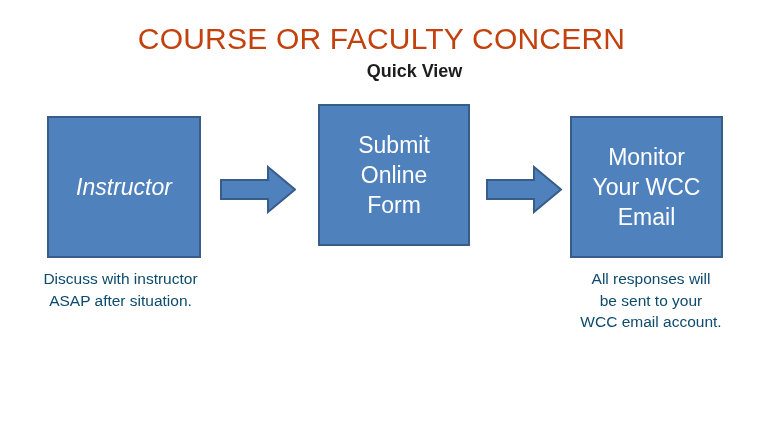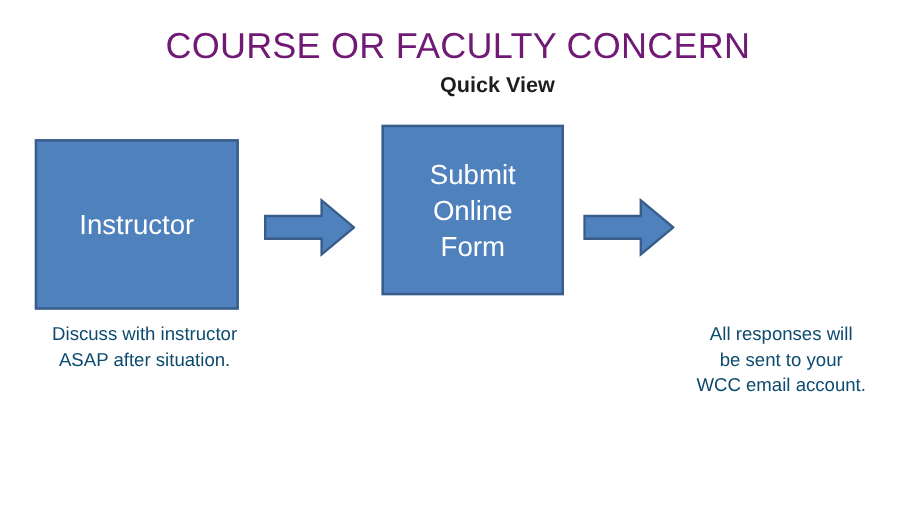--- a/index.html
+++ b/index.html
@@ -28,21 +28,21 @@
   .title {
     position: absolute;
     left: 0;
     top: 22px;
     width: 763px;
     text-align: center;
     font-size: 30px;
     line-height: 34px;
     font-weight: 400;
     letter-spacing: 0.2px;
-    color: #701a75;
+    color: #c2410c;
     white-space: nowrap;
   }
   .subtitle {
     position: absolute;
     left: 0;
     top: 60px;
     width: 763px;
     text-align: center;
     font-size: 18px;
     line-height: 22px;
@@ -67,21 +67,21 @@
     line-height: 30px;
     font-weight: 400;
     padding: 2px 6px;
   }
   .flow-box .box-text {
     display: block;
     width: 100%;
     white-space: pre-line;
   }
 
-  #box-1 { left: 29px;  top: 116px; width: 170px; height: 142px; }
+  #box-1 { left: 47px;  top: 116px; width: 154px; height: 142px; font-style: italic; }
   #box-2 { left: 318px; top: 104px; width: 152px; height: 142px; }
   #box-3 { left: 570px; top: 116px; width: 153px; height: 142px; }
 
   
   .flow-arrow {
     position: absolute;
     top: 165px;
     width: 76px;
     height: 49px;
   }
@@ -126,20 +126,25 @@
 Online
 Form</span>
   </div>
 
   <div class="flow-arrow" id="arrow-2">
     <svg viewBox="0 0 76 49" width="76" height="49" preserveAspectRatio="none">
       <polygon points="1,15 48,15 48,2 75,24.5 48,47 48,34 1,34" fill="#4f81bd" stroke="#385d8a" stroke-width="2" stroke-linejoin="miter"></polygon>
     </svg>
   </div>
 
+  <div class="flow-box" id="box-3">
+    <span class="box-text">Monitor
+Your WCC
+Email</span>
+  </div>
 
   <div class="caption" id="caption-1">Discuss with instructor
 ASAP after situation.</div>
 
 
   <div class="caption" id="caption-3">All responses will
 be sent to your
 WCC email account.</div>
 
 </div>

